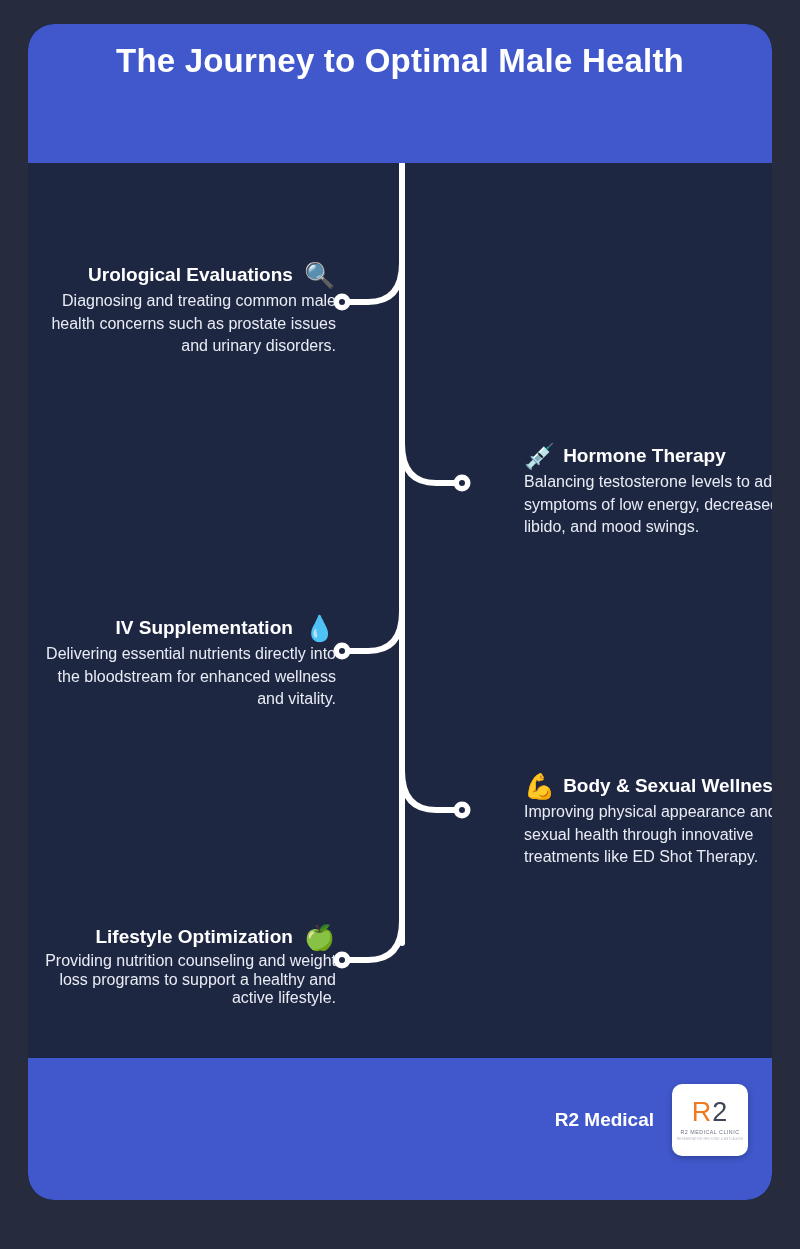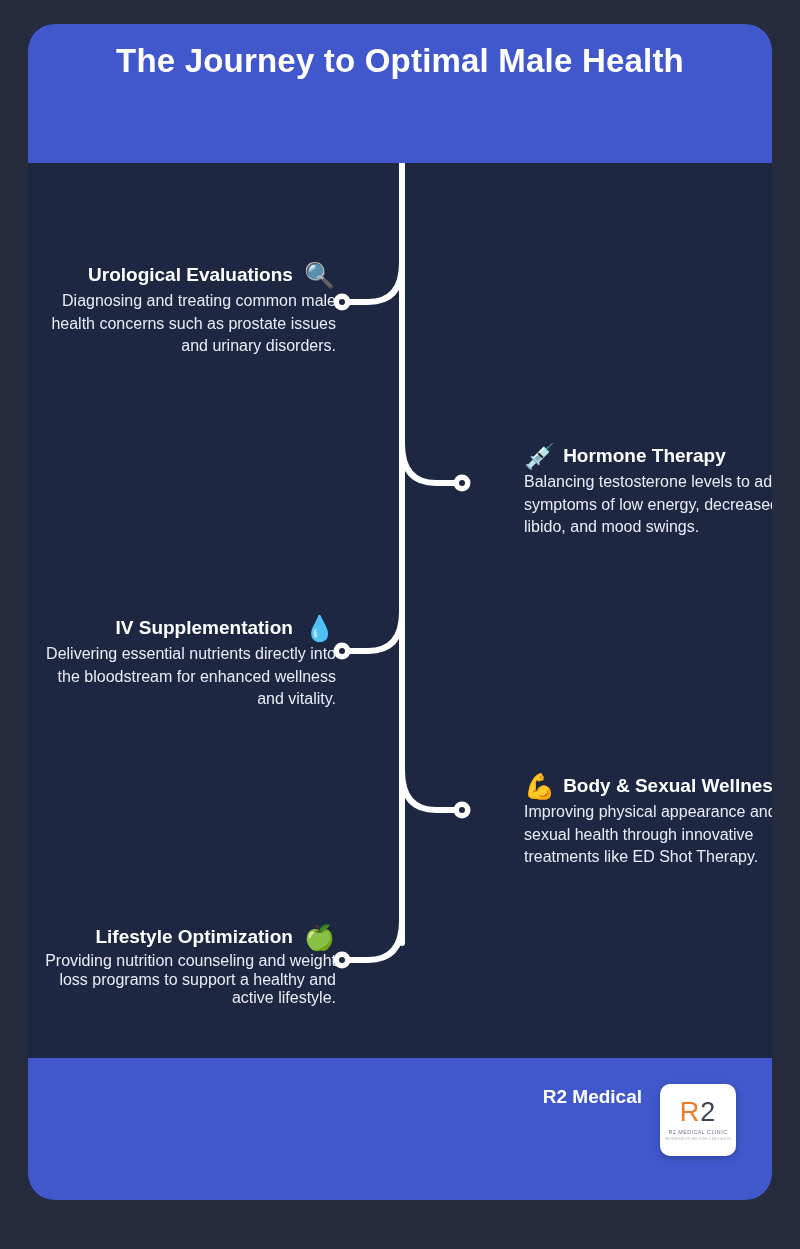--- a/index.html
+++ b/index.html
@@ -98,23 +98,24 @@
     position: absolute;
     left: 0;
     bottom: 0;
     width: 744px;
     height: 142px;
     background: #4058cc;
     border-radius: 0 0 26px 26px;
   }
   .footer-inner {
     position: absolute;
-    right: 36px;
+    right: 24px;
     top: 26px;
     display: flex;
+    align-items: center;
     gap: 18px;
   }
   .footer-text { text-align: right; }
   .footer-name {
     color: #ffffff;
     font-size: 19px;
     font-weight: bold;
     line-height: 1.35;
   }
   .footer-url {

